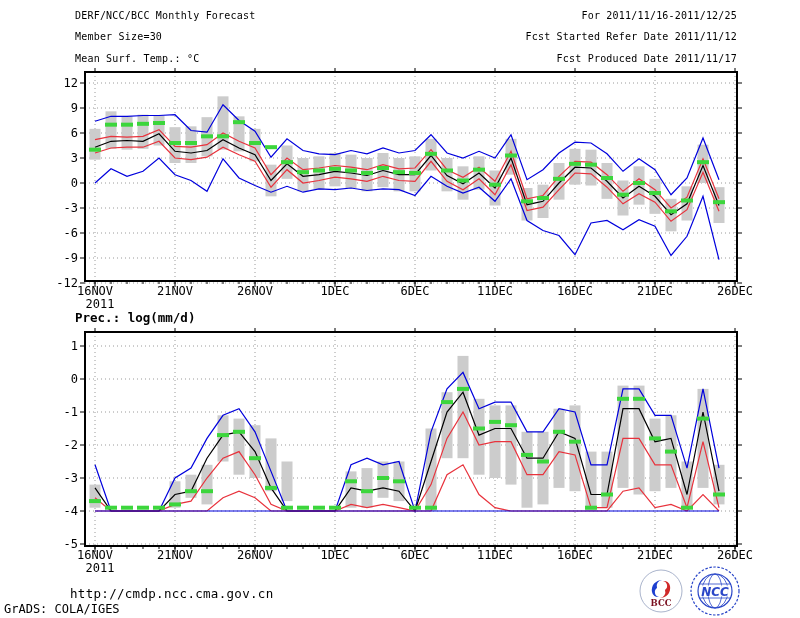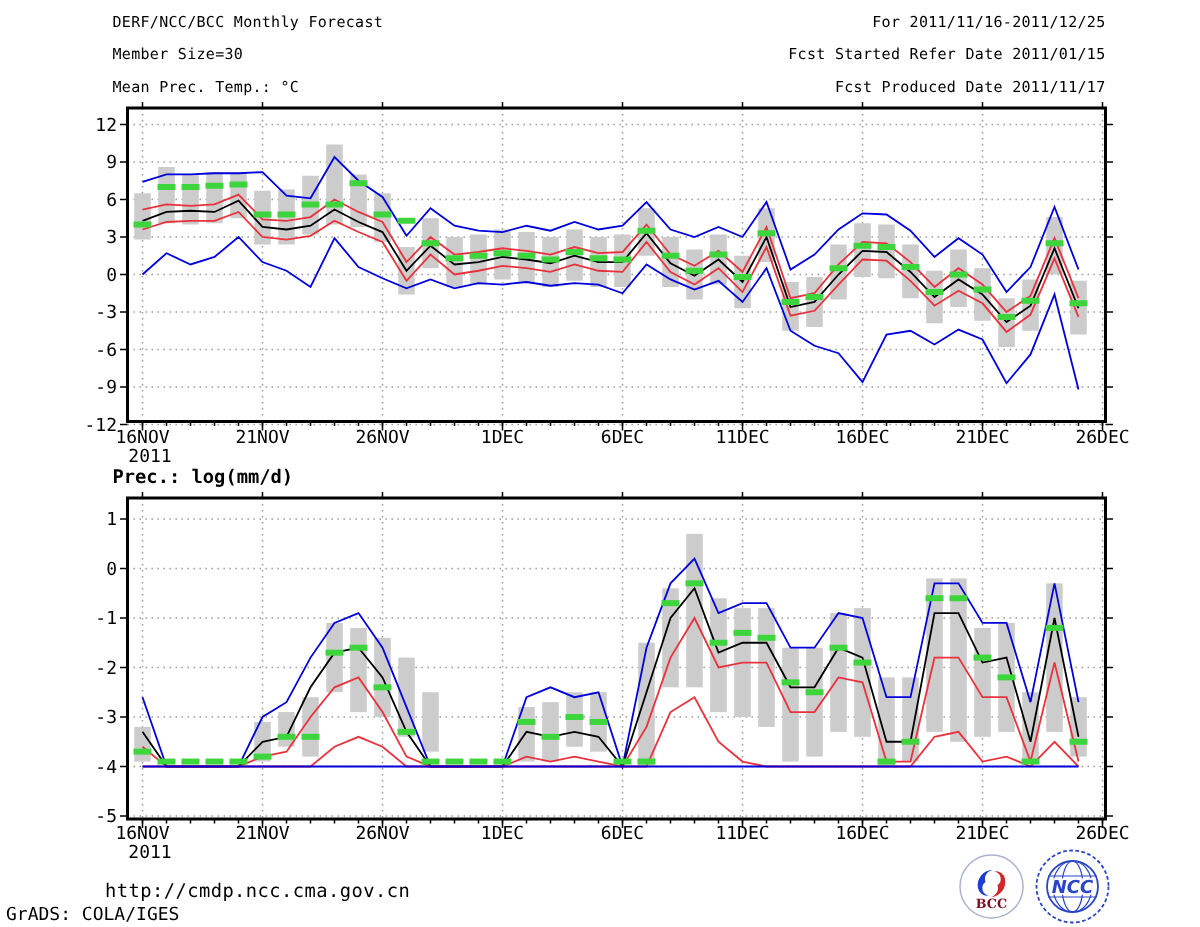--- a/index.html
+++ b/index.html
@@ -405,23 +405,23 @@
       <text x="78" y="515" class="ax" text-anchor="end">-4</text>
       <line x1="80" x2="85" y1="544" y2="544" stroke="#000"></line>
       <line x1="737" x2="742" y1="544" y2="544" stroke="#000"></line>
       <text x="78" y="548" class="ax" text-anchor="end">-5</text>
       <text x="100" y="572" class="ax" text-anchor="middle">2011</text>
     </g>
   </svg>
 
 <div class="h-line h-left" style="top:10px">DERF/NCC/BCC Monthly Forecast</div>
 <div class="h-line h-left" style="top:31px">Member Size=30</div>
-<div class="h-line h-left" style="top:53px">Mean Prec. Temp.: °C</div>
+<div class="h-line h-left" style="top:53px">Mean Surf. Temp.: °C</div>
 <div class="h-line h-right" style="top:10px">For 2011/11/16-2011/12/25</div>
-<div class="h-line h-right" style="top:31px">Fcst Started Refer Date 2011/01/15</div>
+<div class="h-line h-right" style="top:31px">Fcst Started Refer Date 2011/11/12</div>
 <div class="h-line h-right" style="top:53px">Fcst Produced Date 2011/11/17</div>
 
 <div class="panel-title" style="left:75px;top:310px">Prec.: log(mm/d)</div>
 
 <div class="footer-url">http://cmdp.ncc.cma.gov.cn</div>
 <div class="grads">GrADS: COLA/IGES</div>
 
 <svg class="logo" style="left:636px;top:566px" width="50" height="50" viewBox="-25 -25 50 50">
   <circle cx="0" cy="0" r="21" fill="#ffffff" stroke="#aab4cc" stroke-width="1"></circle>
   <path d="M 1,-11 A 10,10 0 0 0 -9,1 A 6,6 0 0 0 -2,6 A 5,5 0 0 1 -4,-3 A 6,6 0 0 1 1,-11 Z" fill="#1d3fd0"></path>

